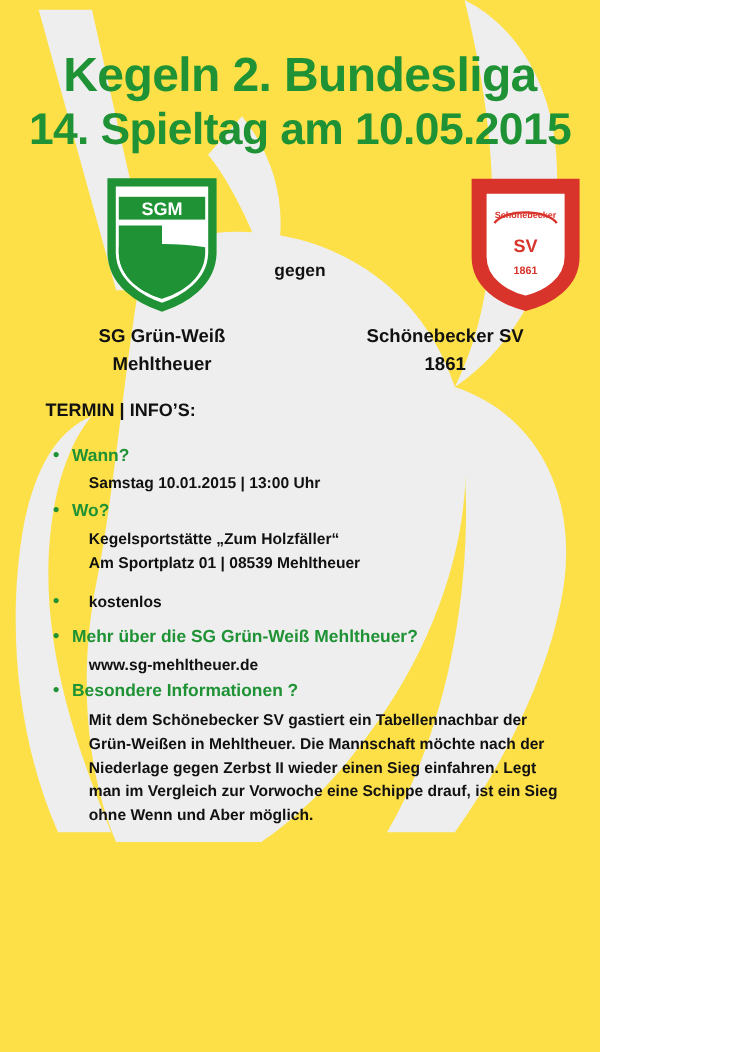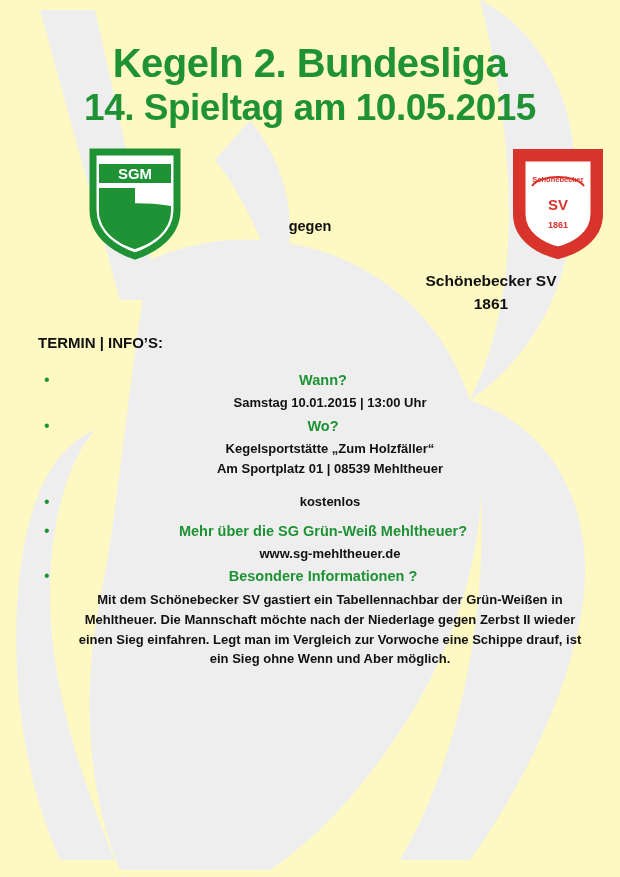--- a/index.html
+++ b/index.html
@@ -7,23 +7,23 @@
   body {
     width: 620px;
     height: 877px;
     font-family: "Liberation Sans", sans-serif;
     background: #ffffff;
     position: relative;
     overflow: hidden;
   }
   .page {
     position: relative;
-    width: 620px;
+    width: 500px;
     height: 877px;
-    background: #fef9c3;
+    background: #fde047;
     overflow: hidden;
   }
   
   .watermark {
     position: absolute;
     inset: 0;
     z-index: 0;
     pointer-events: none;
   }
   .content {
@@ -87,21 +87,20 @@
   }
   ul.bullets {
     list-style: none;
     margin: 0;
     padding: 0;
   }
   ul.bullets > li {
     position: relative;
     padding-left: 22px;
     margin-bottom: 3px;
-    text-align: center;
   }
   ul.bullets > li:before {
     content: "\2022";
     position: absolute;
     left: 6px;
     top: -1px;
     color: #1e9234;
     font-size: 16px;
     line-height: 1.35;
   }
@@ -156,20 +155,24 @@
       <div class="crest-block crest-left">
         <div style="display:flex;justify-content:center;align-items:flex-end;">
           <svg width="96" height="112" viewBox="0 0 96 112" xmlns="http://www.w3.org/2000/svg">
             <path d="M6 4 H90 V62 C90 88 66 102 48 108 C30 102 6 88 6 62 Z" fill="#ffffff" stroke="#1e9234" stroke-width="7"></path>
             <rect x="12" y="16" width="72" height="19" fill="#1e9234"></rect>
             <path d="M12 58 C12 58 48 52 84 58 L84 62 C84 84 64 96 48 101 C32 96 12 84 12 62 Z" fill="#1e9234"></path>
             <path d="M12 40 H48 V101 C32 96 12 84 12 62 Z" fill="#1e9234"></path>
             <text x="48" y="31" font-family="Liberation Sans, sans-serif" font-size="15" font-weight="bold" fill="#ffffff" text-anchor="middle">SGM</text>
           </svg>
         </div>
+        <div class="crest-name">
+          <div>SG Grün-Weiß</div>
+          <div>Mehltheuer</div>
+        </div>
       </div>
 
       <div class="vs">gegen</div>
 
       <div class="crest-block crest-right">
         <div style="display:flex;justify-content:flex-end;">
           <svg width="96" height="112" viewBox="0 0 96 112" xmlns="http://www.w3.org/2000/svg">
             <path d="M6 4 H90 V66 C90 90 68 103 48 108 C28 103 6 90 6 66 Z" fill="#d9342b" stroke="#d9342b" stroke-width="6"></path>
             <path d="M14 12 H82 V66 C82 85 64 96 48 100 C32 96 14 85 14 66 Z" fill="#ffffff" stroke="#d9342b" stroke-width="3"></path>
             <path d="M22 38 C30 26 66 26 74 38" fill="none" stroke="#d9342b" stroke-width="2"></path>

